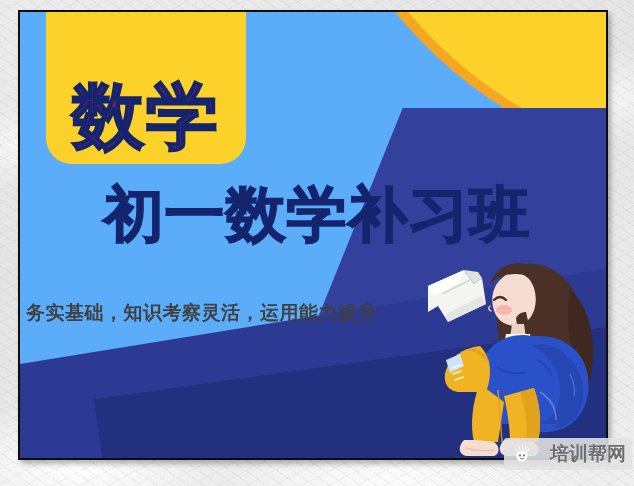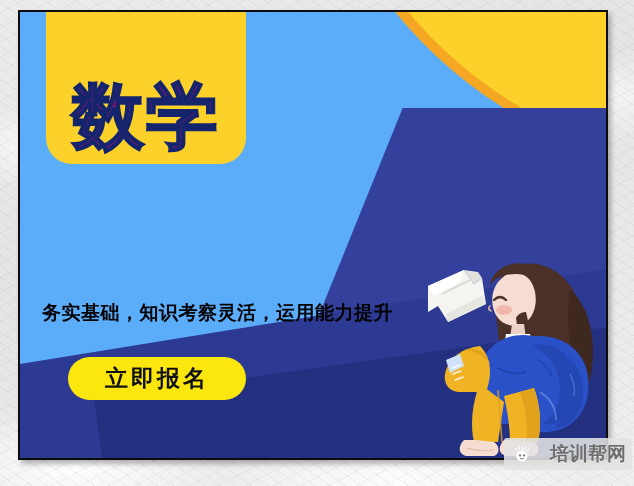--- a/index.html
+++ b/index.html
@@ -110,24 +110,24 @@
     color:#14256e;
     letter-spacing:1px;
     line-height:1;
     -webkit-text-stroke:1.5px #14256e;
     white-space:nowrap;
   }
 
   
   .subtitle{
     position:absolute;
-    left:22px;top:288px;
+    left:6px;top:288px;
     font-family:"DejaVu Sans","Liberation Sans",sans-serif;
     font-size:19px;font-weight:700;
-    color:#000000;
+    color:#404040;
     letter-spacing:.5px;
     white-space:nowrap;
   }
 
   
   .cta{
     position:absolute;
     left:48px;top:345px;
     width:178px;height:43px;
     background:#fbe70d;
@@ -174,26 +174,24 @@
     <div class="swoosh-in"></div>
 
     <div class="navy-wedge"></div>
     <div class="navy-band"></div>
     <div class="navy-band-2"></div>
 
     <div class="subject-badge">
       <span class="subject-text">数学</span>
     </div>
 
+    <div class="headline">初一数学补习班</div>
 
     <div class="subtitle">务实基础，知识考察灵活，运用能力提升</div>
 
-    <div class="cta">
-      <span class="cta-label">立即报名</span>
-    </div>
 
     <div class="illo">
       <svg width="200" height="225" viewBox="0 0 200 225" xmlns="http://www.w3.org/2000/svg">
 
         <ellipse cx="104" cy="205" rx="58" ry="9" fill="#2b3890" opacity="0.45"></ellipse>
 
         <path d="M96 24 C78 30 72 52 76 74 C80 96 78 120 88 140 L150 150
                  C162 126 166 96 160 66 C154 36 124 14 96 24 Z" fill="#4a3027"></path>
         <path d="M150 48 C168 62 176 94 172 126 C168 156 156 174 142 180
                  C150 156 154 126 150 98 C147 76 148 60 150 48 Z" fill="#3e281f"></path>

